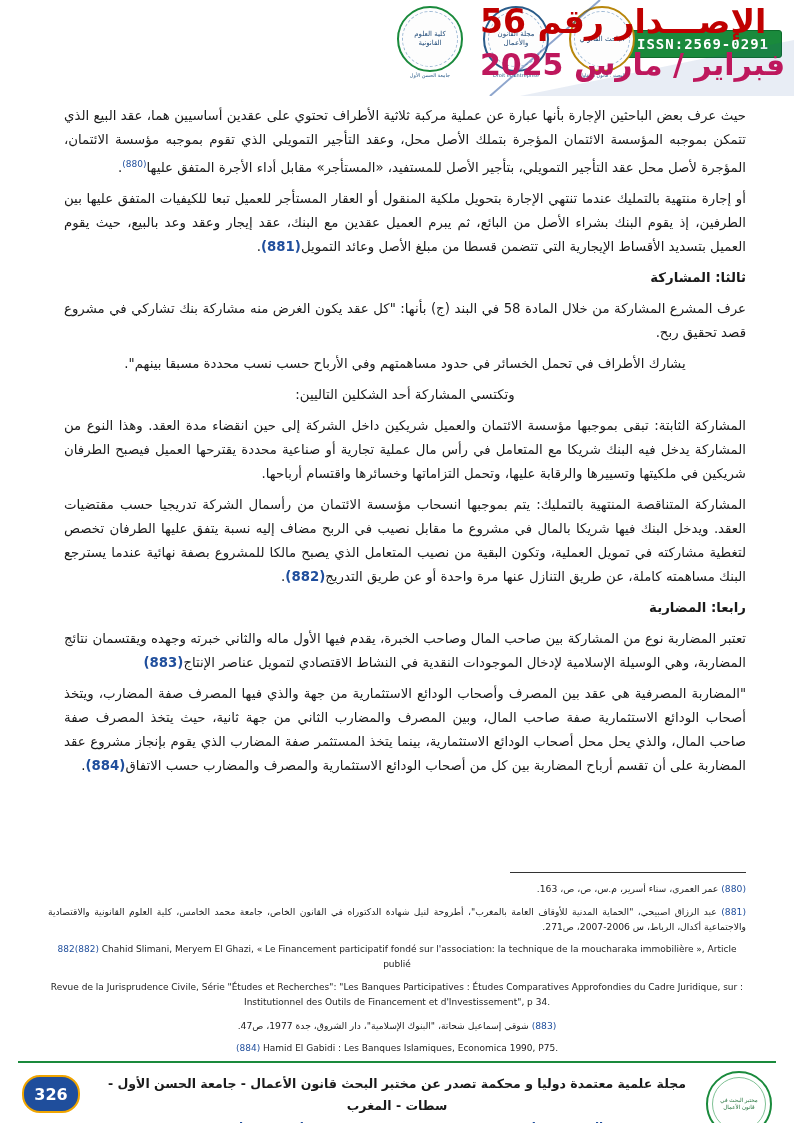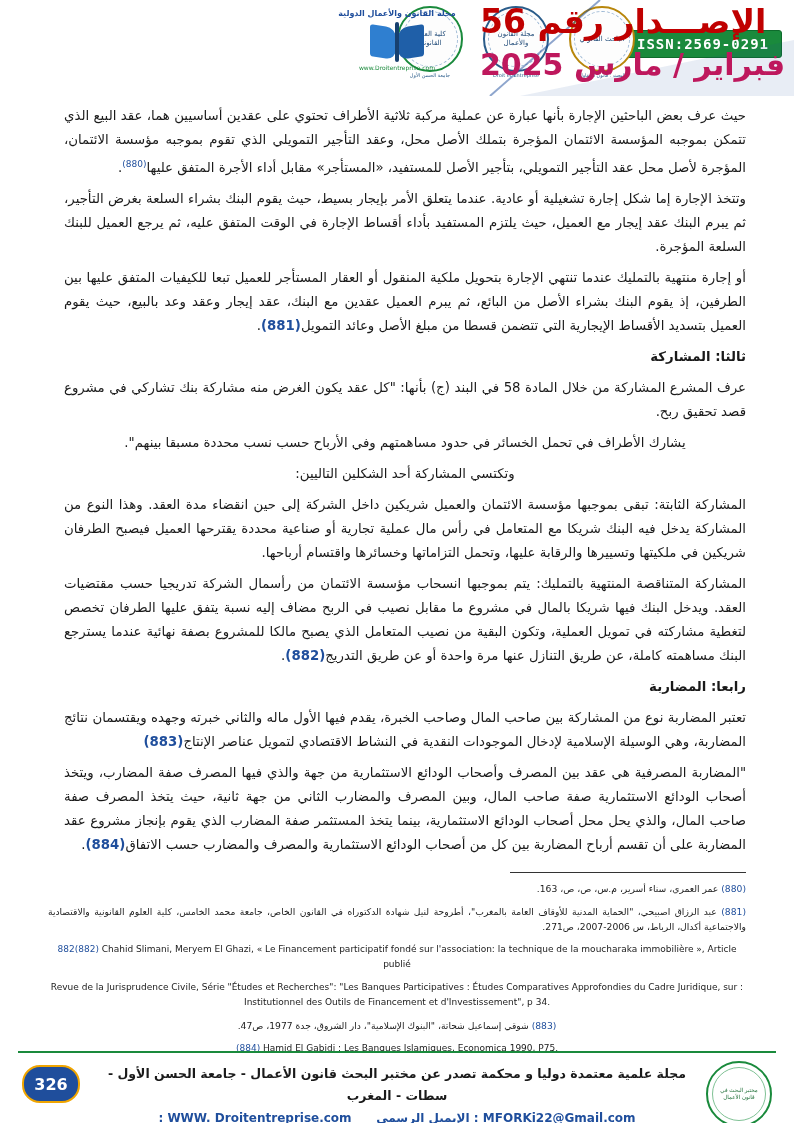--- a/index.html
+++ b/index.html
@@ -235,21 +235,21 @@
     text-align: justify;
     font-size: 9px;
     line-height: 15px;
   }
 
   
   .page-footer {
     position: absolute;
     left: 0;
     right: 0;
-    bottom: 12px;
+    bottom: 2px;
     height: 60px;
   }
   .footer-rule {
     position: absolute;
     top: 0;
     left: 18px;
     right: 18px;
     height: 2px;
     background: #1a8a3c;
   }
@@ -344,47 +344,37 @@
     </div>
 
     <div class="logo" style="right:322px;">
       <div class="logo-circle green">
         <div class="logo-ring-text"></div>
         <div class="logo-inner-txt">كلية العلوم القانونية</div>
       </div>
       <span class="logo-caption">جامعة الحسن الأول</span>
     </div>
 
-    <div class="journal-logo">
-      <div class="journal-title">مجلة القانون والأعمال الدولية</div>
-      <div class="book-shape">
-        <div class="page-l"></div>
-        <div class="page-r"></div>
-        <div class="book-spine"></div>
-      </div>
-      <div class="journal-url">www.Droitentreprise.com</div>
-    </div>
 
     <div class="issue-block">
       <svg class="issue-diag" viewBox="0 0 314 96" preserveAspectRatio="none">
         <polygon points="0,96 314,96 314,40 40,96" fill="#1f4e9c" opacity="0.10"></polygon>
         <line x1="10" y1="96" x2="120" y2="0" stroke="#1f4e9c" stroke-width="2" opacity="0.5"></line>
       </svg>
       <div class="issue-line1">الإصـــدار رقم 56</div>
       <div class="issue-line2">فبراير / مارس 2025</div>
     </div>
 
   </div>
 </div>
 
 <div class="content">
 
   <p><span>حيث عرف بعض الباحثين الإجارة بأنها عبارة عن عملية مركبة ثلاثية الأطراف تحتوي على عقدين أساسيين هما، عقد البيع الذي تتمكن بموجبه المؤسسة الائتمان المؤجرة بتملك الأصل محل، وعقد التأجير التمويلي الذي تقوم بموجبه مؤسسة الائتمان، المؤجرة لأصل محل عقد التأجير التمويلي، بتأجير الأصل للمستفيد، «المستأجر» مقابل أداء الأجرة المتفق عليها</span><sup class="ref-sup">(880)</sup>.</p>
 
-  <p>وتتخذ الإجارة إما شكل إجارة تشغيلية أو عادية. عندما يتعلق الأمر بإيجار بسيط، حيث يقوم البنك بشراء السلعة بغرض التأجير، ثم يبرم البنك عقد إيجار مع العميل، حيث يلتزم المستفيد بأداء أقساط الإجارة في الوقت المتفق عليه، ثم يرجع العميل للبنك السلعة المؤجرة.</p>
 
   <p><span>أو إجارة منتهية بالتمليك عندما تنتهي الإجارة بتحويل ملكية المنقول أو العقار المستأجر للعميل تبعا للكيفيات المتفق عليها بين الطرفين، إذ يقوم البنك بشراء الأصل من البائع، ثم يبرم العميل عقدين مع البنك، عقد إيجار وعقد وعد بالبيع، حيث يقوم العميل بتسديد الأقساط الإيجارية التي تتضمن قسطا من مبلغ الأصل وعائد التمويل</span><span class="ref">(881)</span><span>.</span></p>
 
   <p class="heading">ثالثا: المشاركة</p>
 
   <p>عرف المشرع المشاركة من خلال المادة 58 في البند (ج) بأنها: "كل عقد يكون الغرض منه مشاركة بنك تشاركي في مشروع قصد تحقيق ربح.</p>
   <p class="center">يشارك الأطراف في تحمل الخسائر في حدود مساهمتهم وفي الأرباح حسب نسب محددة مسبقا بينهم".</p>
   <p class="center">وتكتسي المشاركة أحد الشكلين التاليين:</p>
   <p>المشاركة الثابتة: تبقى بموجبها مؤسسة الائتمان والعميل شريكين داخل الشركة إلى حين انقضاء مدة العقد. وهذا النوع من المشاركة يدخل فيه البنك شريكا مع المتعامل في رأس مال عملية تجارية أو صناعية محددة يقترحها العميل فيصبح الطرفان شريكين في ملكيتها وتسييرها والرقابة عليها، وتحمل التزاماتها وخسائرها واقتسام أرباحها.</p>
 

